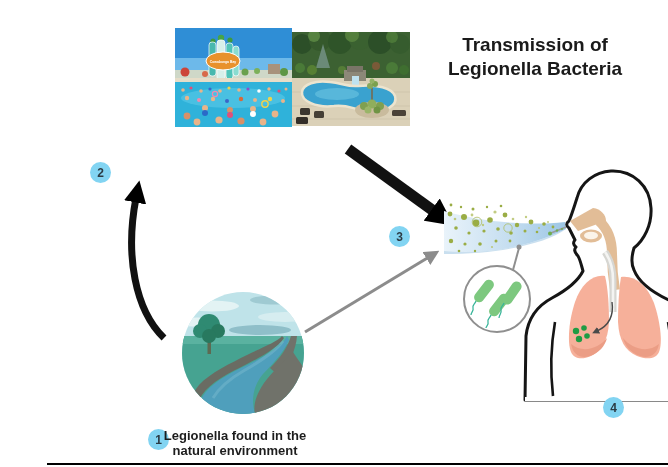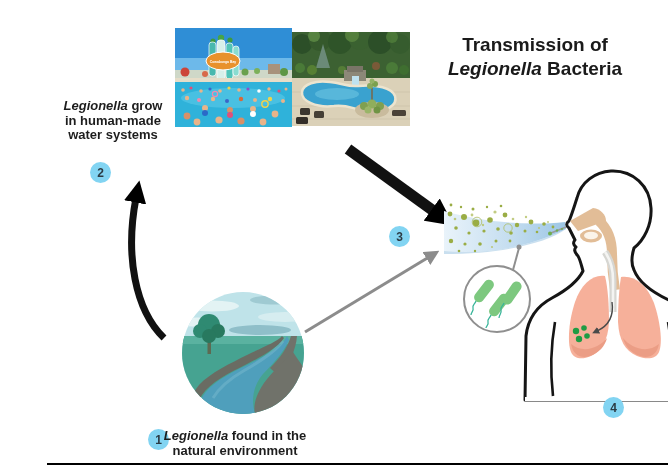--- a/index.html
+++ b/index.html
@@ -3,21 +3,21 @@
 <meta charset="utf-8">
 <style>
   html,body{margin:0;padding:0;background:#fff;}
   #canvas{position:relative;width:668px;height:467px;background:#ffffff;overflow:hidden;
           font-family:"Liberation Sans",sans-serif;margin-left:47px;}
   svg{display:block;}
   .abs{position:absolute;}
   #art{position:absolute;left:0;top:0;}
   .label{position:absolute;text-align:center;font-size:13px;line-height:14.6px;
          font-weight:600;color:#1d1d1d;}
-  .lat{font-style:italic;font-weight:700;}
+  .lat{font-weight:700;}
   .num{position:absolute;width:21px;height:21px;border-radius:50%;background:#82d4f2;
        display:flex;align-items:center;justify-content:center;
        font-size:12px;font-weight:700;color:#2b3b44;}
   #title{position:absolute;left:382px;top:33px;width:212px;text-align:center;
          font-size:19px;line-height:23.5px;font-weight:700;color:#1a1a1a;}
   #bottom-rule{position:absolute;left:0;top:463px;width:668px;height:2px;background:#000;}
 </style>
 </head>
 <body>
 
@@ -296,23 +296,20 @@
       <rect x="4" y="85" width="12" height="7" rx="1.5" fill="#332e28"></rect>
       <rect x="100" y="78" width="14" height="6" rx="1.5" fill="#4a4238"></rect>
     </g>
   </svg>
 
   <div id="title">
     <div>Transmission of</div>
     <div><span class="lat">Legionella</span><span> Bacteria</span></div>
   </div>
 
-  <div class="label" style="left:13px;top:99px;width:106px">
-    <span class="lat">Legionella</span><span> grow in human-made water systems</span>
-  </div>
   <div class="num" style="left:43px;top:162px">2</div>
 
   <div class="num" style="left:342px;top:226px">3</div>
 
   <div class="num" style="left:101px;top:429px">1</div>
   <div class="label" style="left:106px;top:429px;width:164px">
     <span class="lat">Legionella</span><span> found in the natural environment</span>
   </div>
 
   <div class="num" style="left:556px;top:397px">4</div>

